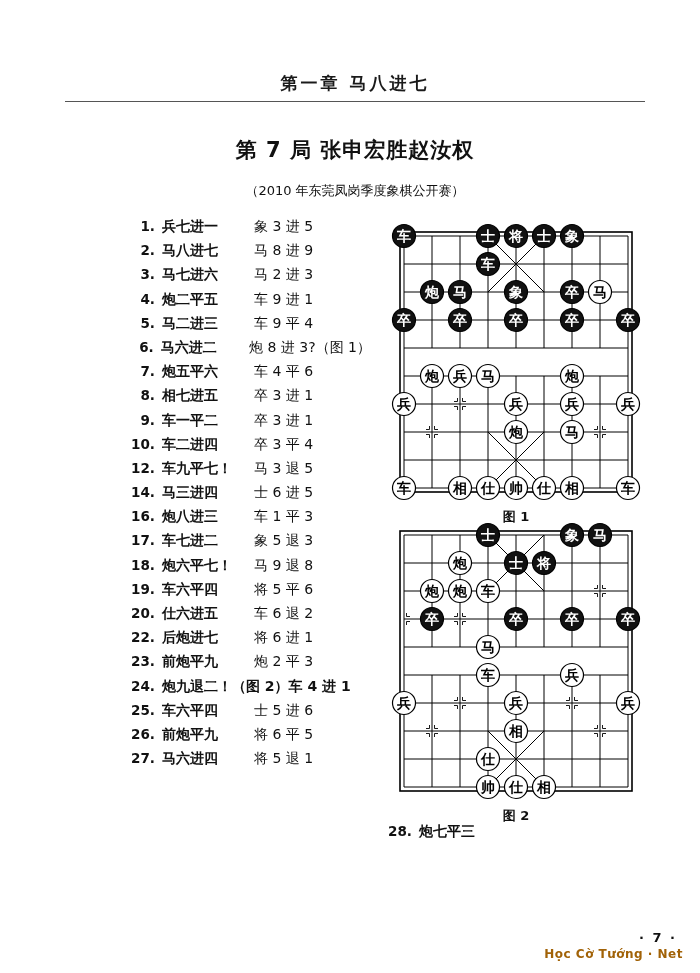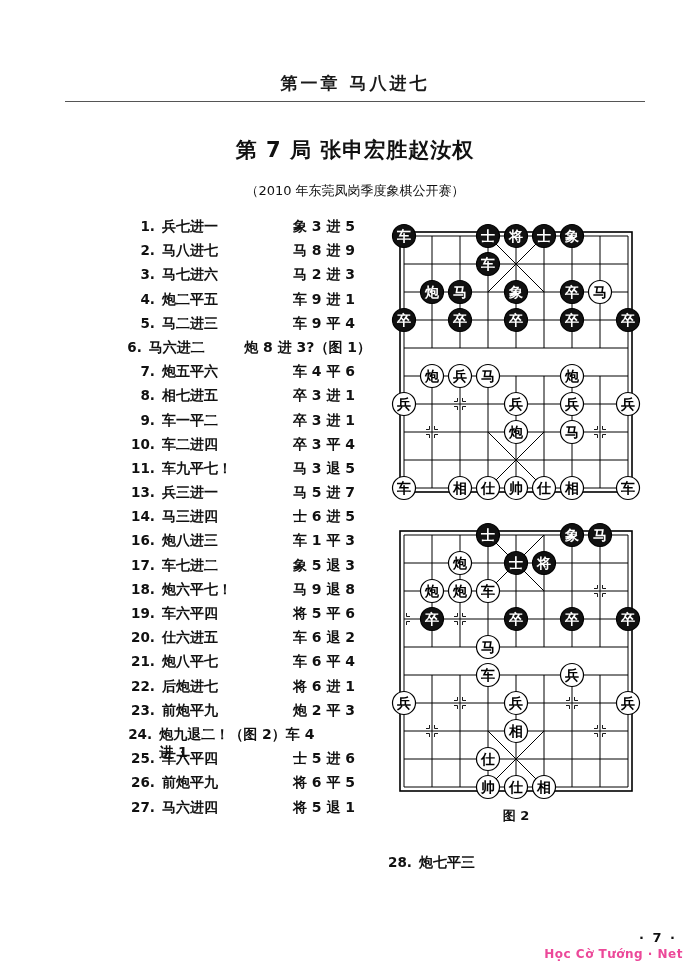--- a/index.html
+++ b/index.html
@@ -82,35 +82,33 @@
     text-align: right;
     padding-right: 7px;
     font-weight: bold;
     font-size: 13.5px;
   }
   .move-red {
     width: 92px;
     font-weight: bold;
   }
   .move-black {
-    font-weight: bold;
+    font-weight: normal;
     white-space: nowrap;
-    margin-left: 39px;
   }
   .move-28 {
     position: absolute;
     left: 383px;
     top: 823px;
     font-size: 14px;
   }
   .move-28 .move-num {
     width: auto;
     padding-right: 7px;
     display: inline-block;
-    margin-top: 31px;
   }
   .move-28 .move-red { display: inline; width: auto; }
 
   
   .diagram-wrap {
     position: absolute;
   }
   .diagram-caption {
     text-align: center;
     font-size: 13px;
@@ -126,21 +124,21 @@
     bottom: 28px;
     font-size: 13px;
     font-weight: bold;
     letter-spacing: 2px;
   }
   .watermark {
     position: absolute;
     right: 56px;
     bottom: 12px;
     font-size: 12px;
-    color: #ec4899;
+    color: #a16207;
     font-weight: bold;
     letter-spacing: 0.5px;
   }
 </style>
 </head>
 <body>
 
 <div class="page">
 
   <div class="runhead">
@@ -196,28 +194,23 @@
         <span class="move-num">9.</span>
         <span class="move-red">车一平二</span>
         <span class="move-black">卒 3 进 1</span>
       </div>
       <div class="move-row">
         <span class="move-num">10.</span>
         <span class="move-red">车二进四</span>
         <span class="move-black">卒 3 平 4</span>
       </div>
       <div class="move-row">
-        <span class="move-num">11.</span>
+        <span class="move-num">12.</span>
         <span class="move-red">车九平七！</span>
         <span class="move-black">马 3 退 5</span>
-      </div>
-      <div class="move-row">
-        <span class="move-num">13.</span>
-        <span class="move-red">兵三进一</span>
-        <span class="move-black">马 5 进 7</span>
       </div>
       <div class="move-row">
         <span class="move-num">14.</span>
         <span class="move-red">马三进四</span>
         <span class="move-black">士 6 进 5</span>
       </div>
       <div class="move-row">
         <span class="move-num">16.</span>
         <span class="move-red">炮八进三</span>
         <span class="move-black">车 1 平 3</span>
@@ -234,25 +227,20 @@
       </div>
       <div class="move-row">
         <span class="move-num">19.</span>
         <span class="move-red">车六平四</span>
         <span class="move-black">将 5 平 6</span>
       </div>
       <div class="move-row">
         <span class="move-num">20.</span>
         <span class="move-red">仕六进五</span>
         <span class="move-black">车 6 退 2</span>
-      </div>
-      <div class="move-row">
-        <span class="move-num">21.</span>
-        <span class="move-red">炮八平七</span>
-        <span class="move-black">车 6 平 4</span>
       </div>
       <div class="move-row">
         <span class="move-num">22.</span>
         <span class="move-red">后炮进七</span>
         <span class="move-black">将 6 进 1</span>
       </div>
       <div class="move-row">
         <span class="move-num">23.</span>
         <span class="move-red">前炮平九</span>
         <span class="move-black">炮 2 平 3</span>
@@ -540,20 +528,21 @@
           <g>
             <circle cx="184" cy="268" r="11.5" stroke="#000" stroke-width="1.2" fill="#ffffff"></circle>
             <text x="184" y="273.2" text-anchor="middle" font-size="14" font-family="&quot;DejaVu Sans&quot;, sans-serif" font-weight="bold" fill="#000000">相</text>
           </g>
           <g>
             <circle cx="240" cy="268" r="11.5" stroke="#000" stroke-width="1.2" fill="#ffffff"></circle>
             <text x="240" y="273.2" text-anchor="middle" font-size="14" font-family="&quot;DejaVu Sans&quot;, sans-serif" font-weight="bold" fill="#000000">车</text>
           </g>
         </svg>
       </div>
+    <div class="diagram-caption">图 1</div>
   </div>
 
   <div class="diagram-wrap" id="diagram2-wrap" style="left:383px; top:519px;">
     <div id="diagram2-board">
         <svg width="256" height="284" viewBox="0 0 256 284">
           <rect x="12" y="12" width="232" height="260" fill="none" stroke="#000" stroke-width="1.6"></rect>
           <line x1="16" y1="16" x2="240" y2="16" stroke="#000" stroke-width="1"></line>
           <line x1="16" y1="44" x2="240" y2="44" stroke="#000" stroke-width="1"></line>
           <line x1="16" y1="72" x2="240" y2="72" stroke="#000" stroke-width="1"></line>
           <line x1="16" y1="100" x2="240" y2="100" stroke="#000" stroke-width="1"></line>

